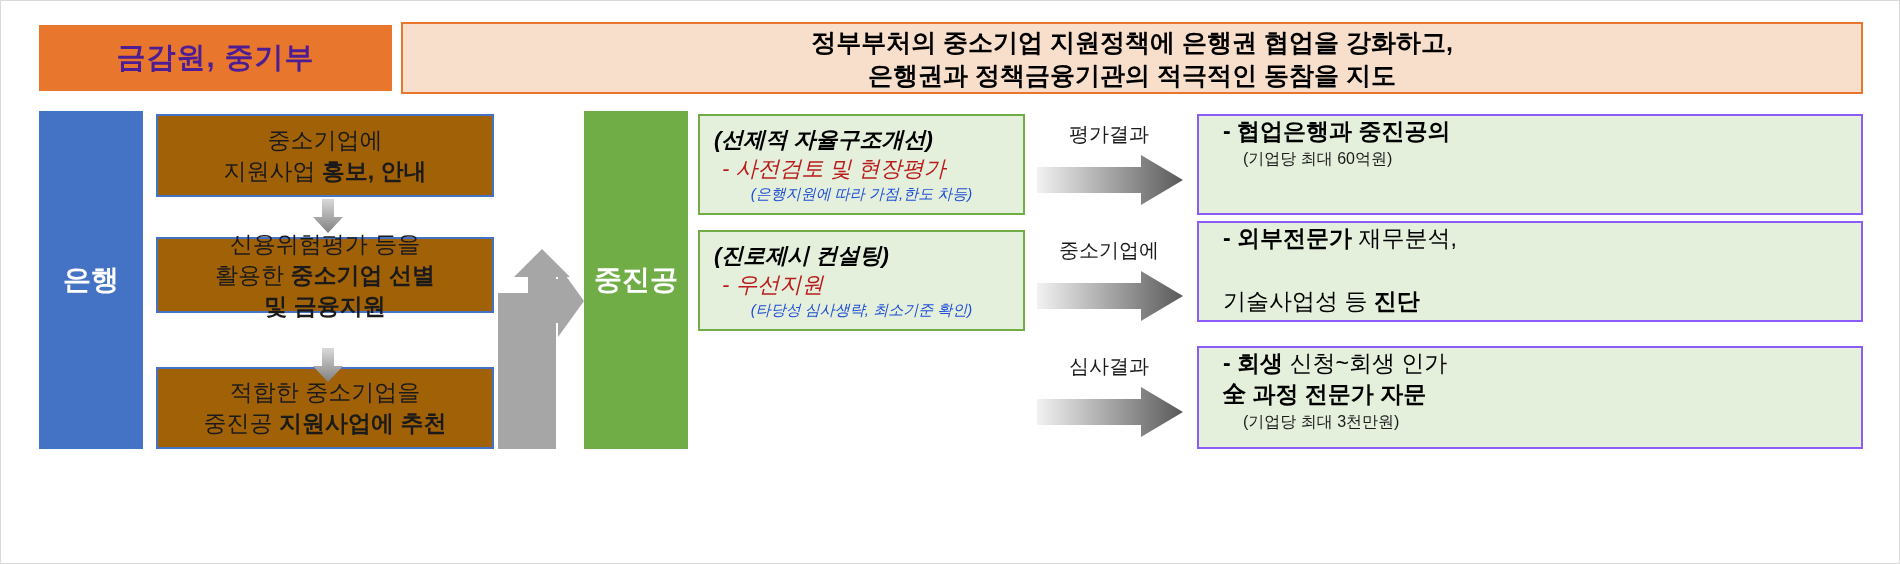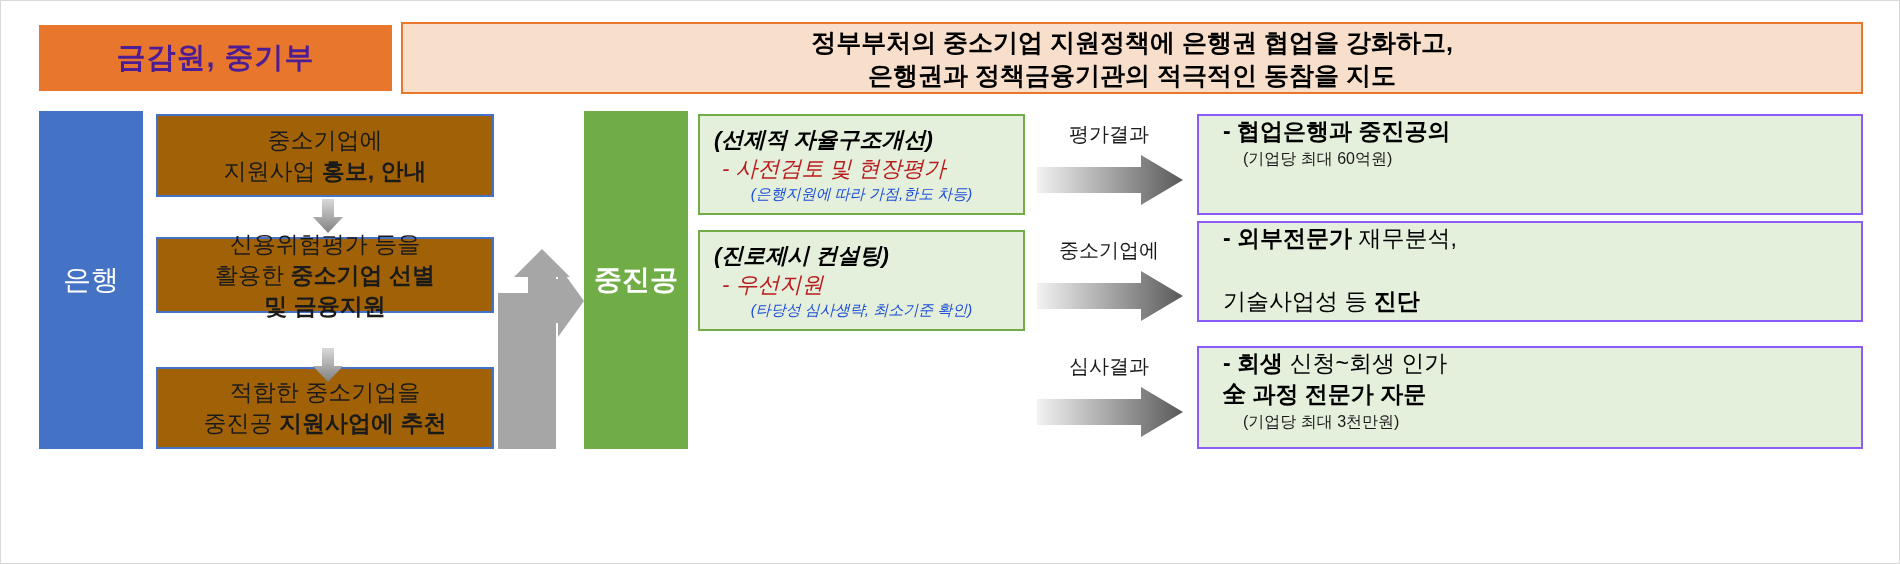--- a/index.html
+++ b/index.html
@@ -40,21 +40,21 @@
   }
 
   
   #bank-bar {
     position: absolute; left: 38px; top: 110px;
     width: 104px; height: 338px;
     background: #4472C4;
     display: flex; align-items: center; justify-content: center;
   }
   #bank-bar .label {
-    color: #ffffff; font-weight: normal; font-size: 28px;
+    color: #ffffff; font-weight: bold; font-size: 28px;
   }
   .bank-step {
     position: absolute; left: 155px;
     width: 338px;
     background: #a16207;
     border: 2px solid #4472C4;
     display: flex; flex-direction: column;
     align-items: center; justify-content: center;
     text-align: center;
   }

